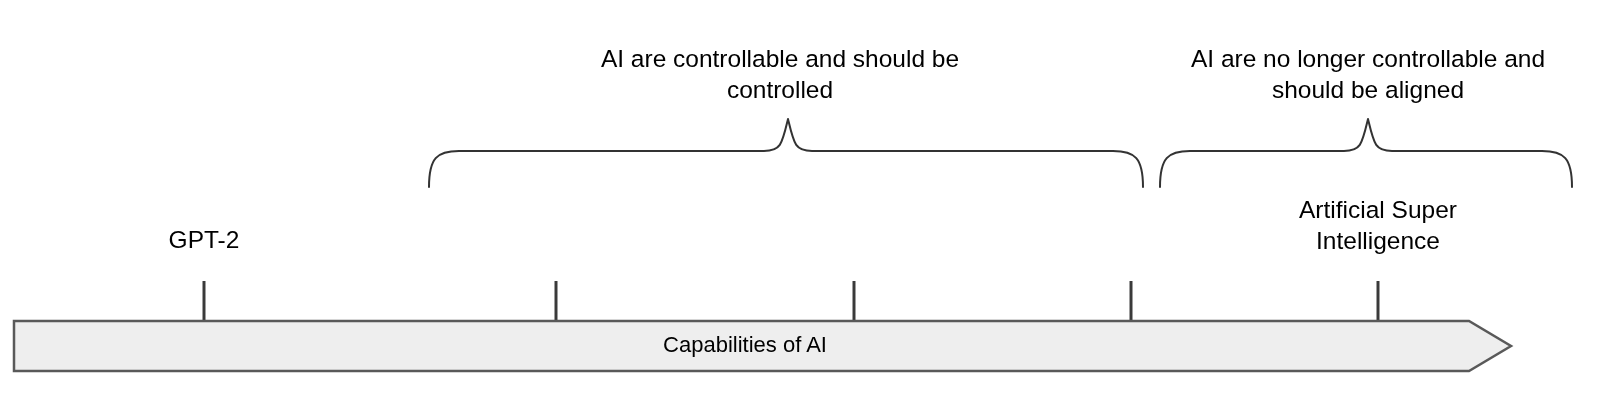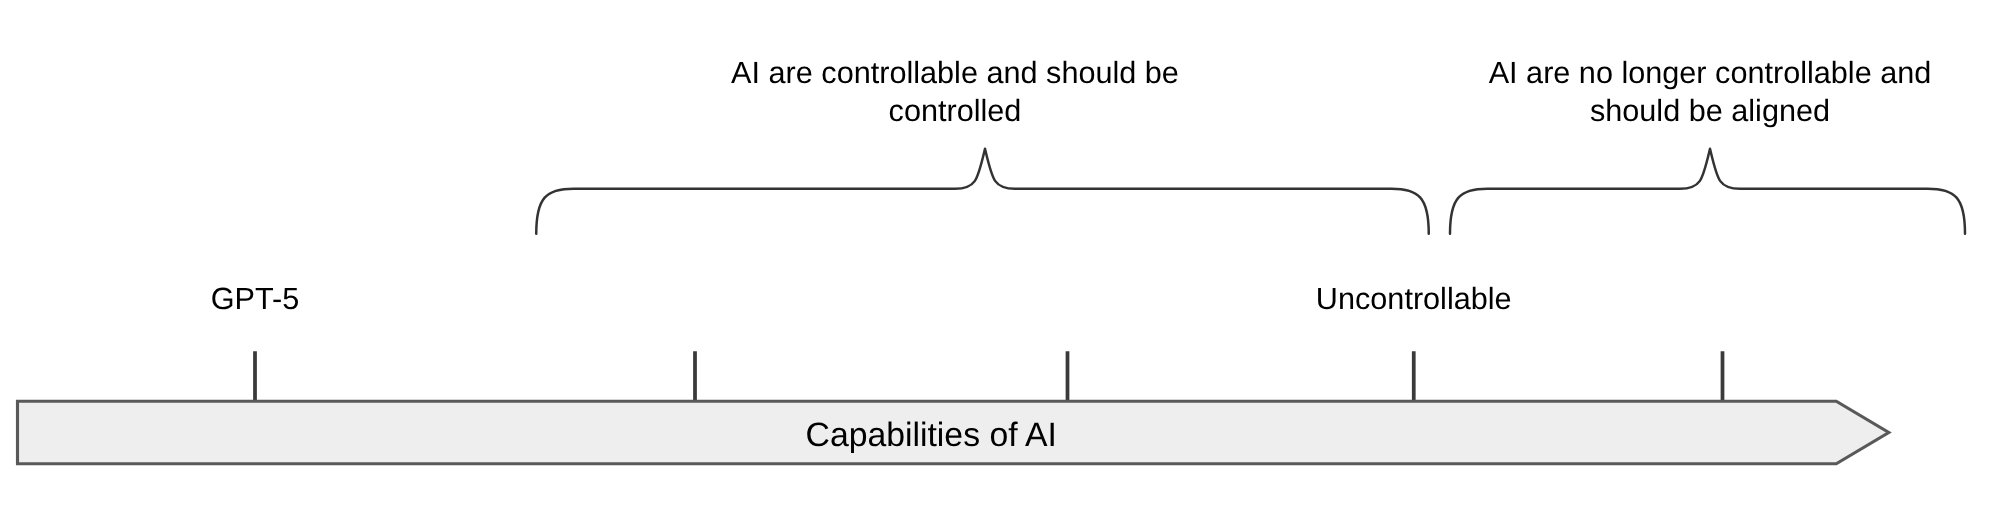--- a/index.html
+++ b/index.html
@@ -54,21 +54,21 @@
   }
   .group-caption {
     font-size: 24.5px;
     white-space: pre-line;
   }
   .tick-label {
     font-size: 24.5px;
     white-space: pre-line;
   }
   .bar-label {
-    font-size: 27px;
+    font-size: 22px;
   }
 </style>
 </head>
 <body>
 
 <div id="diagram-root">
 
   <svg id="diagram-svg" viewBox="0 0 1600 408">
 
     <path class="brace-path" d="M 429 187
@@ -94,28 +94,29 @@
     <line class="tick-line" x1="1378" y1="281" x2="1378" y2="322"></line>
 
     <path class="arrow-bar" d="M 14 321
              L 1469 321
              L 1511 346
              L 1469 371
              L 14 371
              Z"></path>
   </svg>
 
-  <div class="txt group-caption" style="left: 514px; top: 43px; width: 500px;">AI are controllable and should be
+  <div class="txt group-caption" style="left: 530px; top: 43px; width: 500px;">AI are controllable and should be
 controlled</div>
 
   <div class="txt group-caption" style="left: 1118px; top: 43px; width: 500px;">AI are no longer controllable and
 should be aligned</div>
 
-  <div class="txt tick-label" style="left: 104px; top: 224px; width: 200px;">GPT-5</div>
+  <div class="txt tick-label" style="left: 104px; top: 224px; width: 200px;">GPT-2</div>
 
 
 
-  <div class="txt tick-label" style="left: 981px; top: 224px; width: 300px;">Uncontrollable</div>
 
+  <div class="txt tick-label" style="left: 1248px; top: 194px; width: 260px;">Artificial Super
+Intelligence</div>
 
   <div class="txt bar-label" style="left: 495px; top: 331px; width: 500px;">Capabilities of AI</div>
 
 </div>
 
 </body></html>

